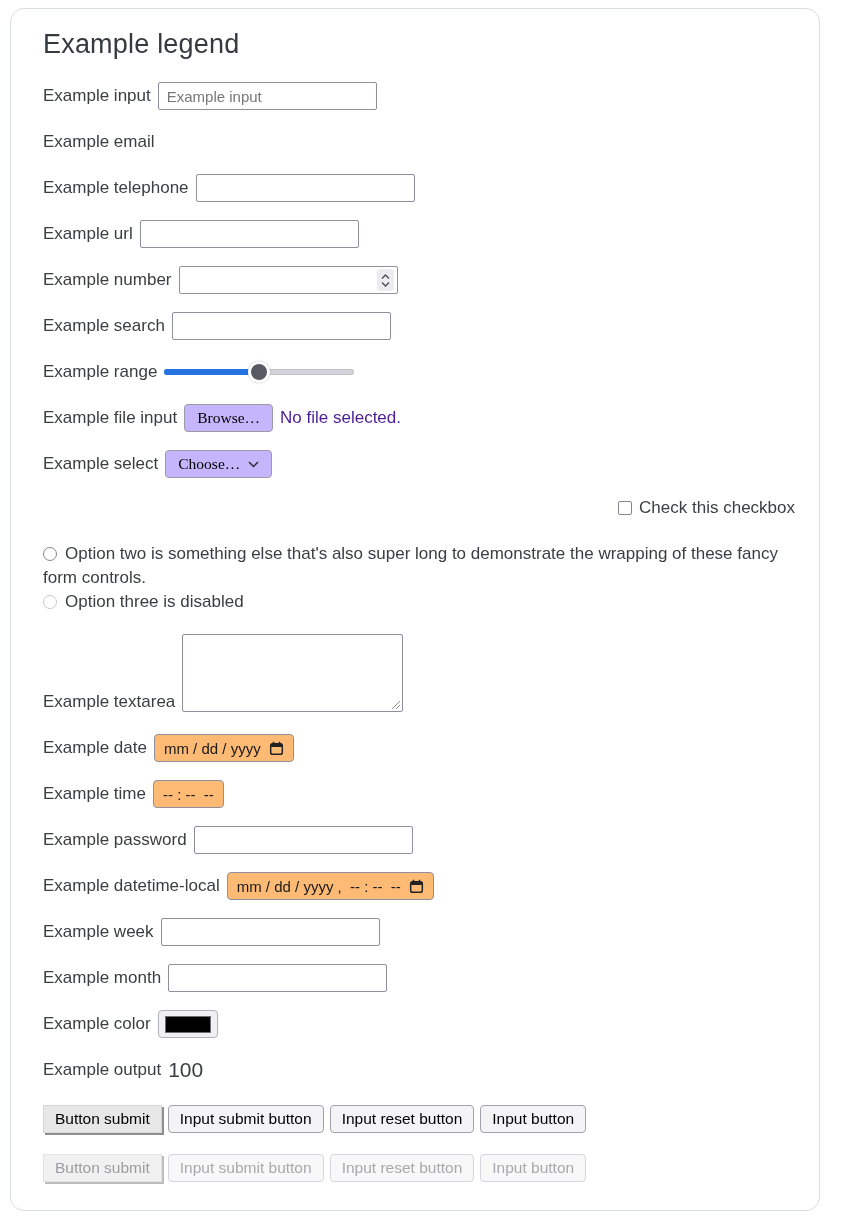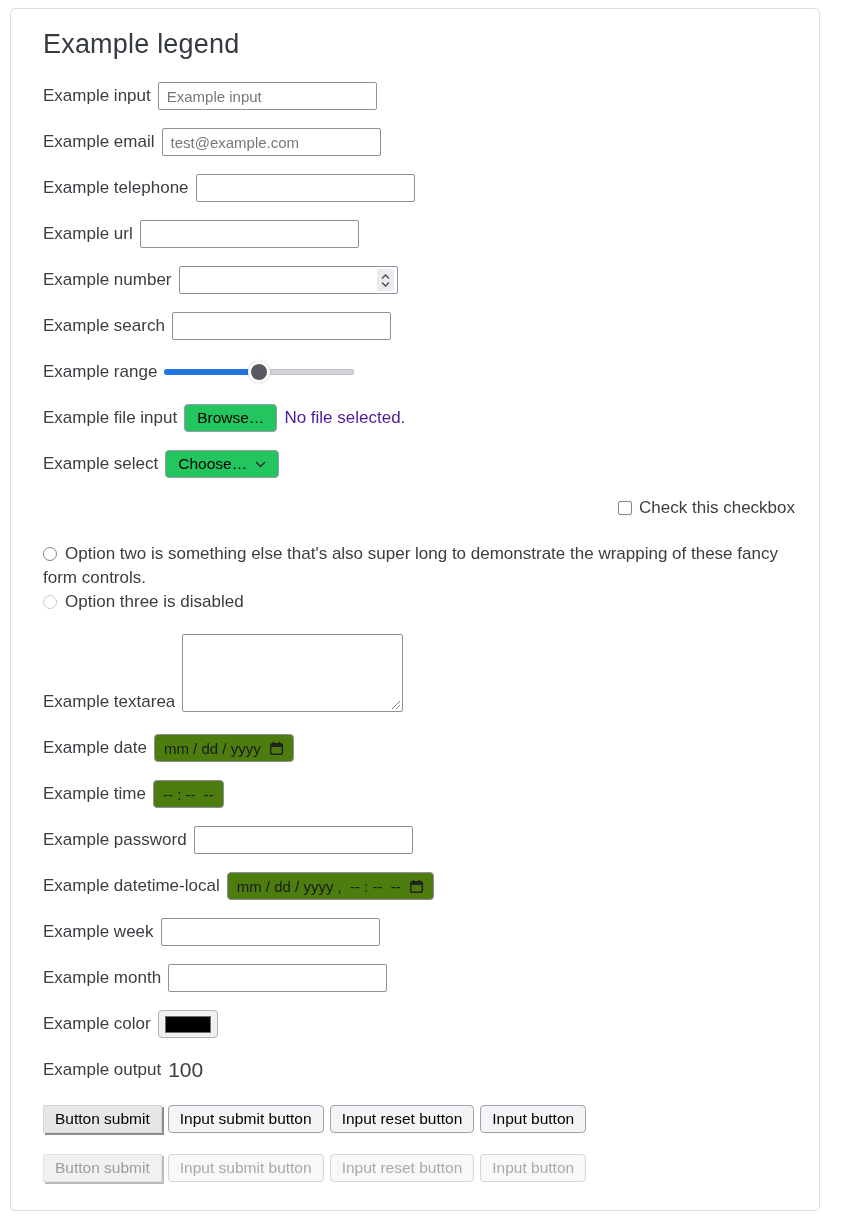--- a/index.html
+++ b/index.html
@@ -3,21 +3,21 @@
 <meta charset="utf-8">
 <style>
   html,body{margin:0;padding:0;background:#ffffff;}
   body{
     width:844px;height:1232px;overflow:hidden;position:relative;
     font-family:"Liberation Sans","DejaVu Sans",sans-serif;
     color:#3a3e42;
   }
   .card{
     position:absolute;left:10px;top:8px;width:810px;height:1203px;
-    box-sizing:border-box;border:1px solid #d9dee2;border-radius:5px;
+    box-sizing:border-box;border:1px solid #d9dee2;border-radius:14px;
     background:#fff;padding:8px 24px 0 32px;
   }
   .legend{
     font-size:27px;font-weight:400;color:#343a40;
     margin:12px 0 22px 0;letter-spacing:.2px;
   }
   .row{display:flex;align-items:center;gap:7px;margin:0 0 18px 0;height:28px;font-size:17px;}
   .lbl{white-space:nowrap;color:#3a3e42;}
   
   .ti{
@@ -45,27 +45,27 @@
     position:absolute;left:0;top:11px;height:6px;border-radius:3px 0 0 3px;
   }
   .range .thumb{
     position:absolute;top:3px;width:16px;height:16px;border-radius:50%;
     border:3px solid #fdfdfd;box-shadow:0 0 2px rgba(0,0,0,.25);
     transform:translateX(-50%);
   }
   
   .pill{
     box-sizing:border-box;display:inline-flex;align-items:center;gap:8px;
-    border:1px solid #9b9ba5;border-radius:4px;background:#22c55e;
+    border:1px solid #9b9ba5;border-radius:4px;background:#c4b5fd;
     padding:3px 12px;height:28px;font-size:15.5px;color:#000;
-    font-family:Liberation Sans, sans-serif;cursor:default;
+    font-family:Liberation Serif, serif;cursor:default;
   }
   .valuebox{
     box-sizing:border-box;display:inline-flex;align-items:center;gap:8px;
-    border:1px solid #8f8f9d;border-radius:4px;background:#4d7c0f;
+    border:1px solid #8f8f9d;border-radius:4px;background:#fdba74;
     padding:3px 9px;height:28px;font-size:15px;color:#1b1b1b;white-space:pre;
   }
   
   .cbrow{height:auto;margin:20px 0 24px 0;justify-content:flex-end;}
   .cb{
     box-sizing:border-box;width:14px;height:14px;border:1px solid #85858f;
     border-radius:2px;background:#fff;flex:0 0 auto;
   }
   .radiogroup{margin:0 0 20px 0;font-size:17px;}
   .radio-line{line-height:24px;max-width:745px;color:#3a3e42;}
@@ -118,21 +118,20 @@
 <div class="card">
   <div class="legend">Example legend</div>
 
   <div class="row">
     <span class="lbl">Example input</span>
     <input class="ti" type="text" placeholder="Example input" style="">
   </div>
 
   <div class="row">
     <span class="lbl">Example email</span>
-    <input class="ti" type="text" placeholder="test@example.com" style="">
   </div>
 
   <div class="row">
     <span class="lbl">Example telephone</span>
     <input class="ti" type="text" style="">
   </div>
 
   <div class="row">
     <span class="lbl">Example url</span>
     <input class="ti" type="text" style="">

